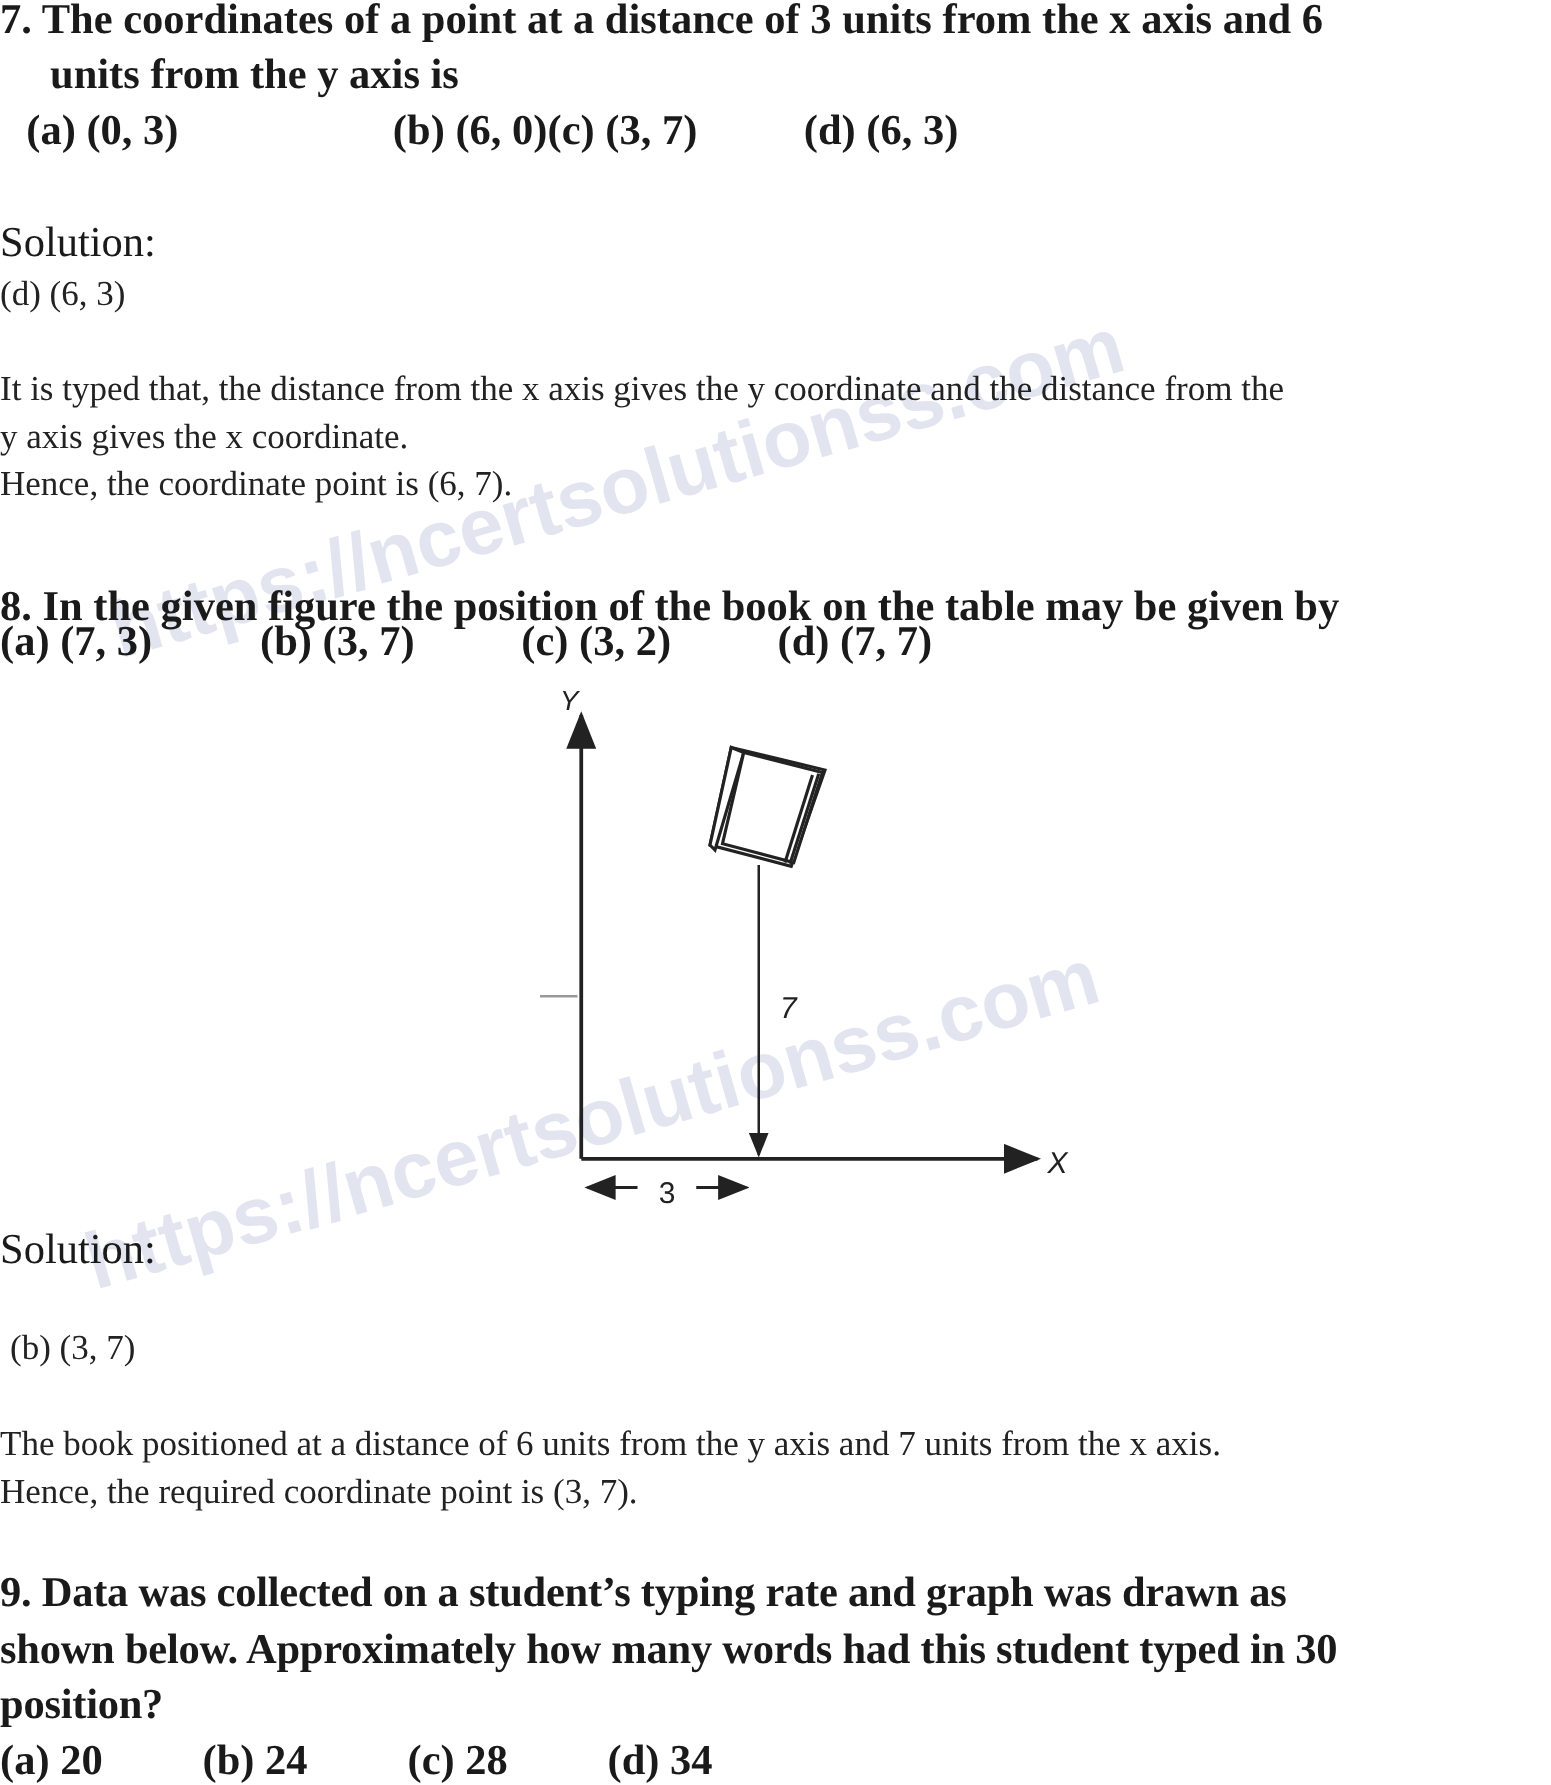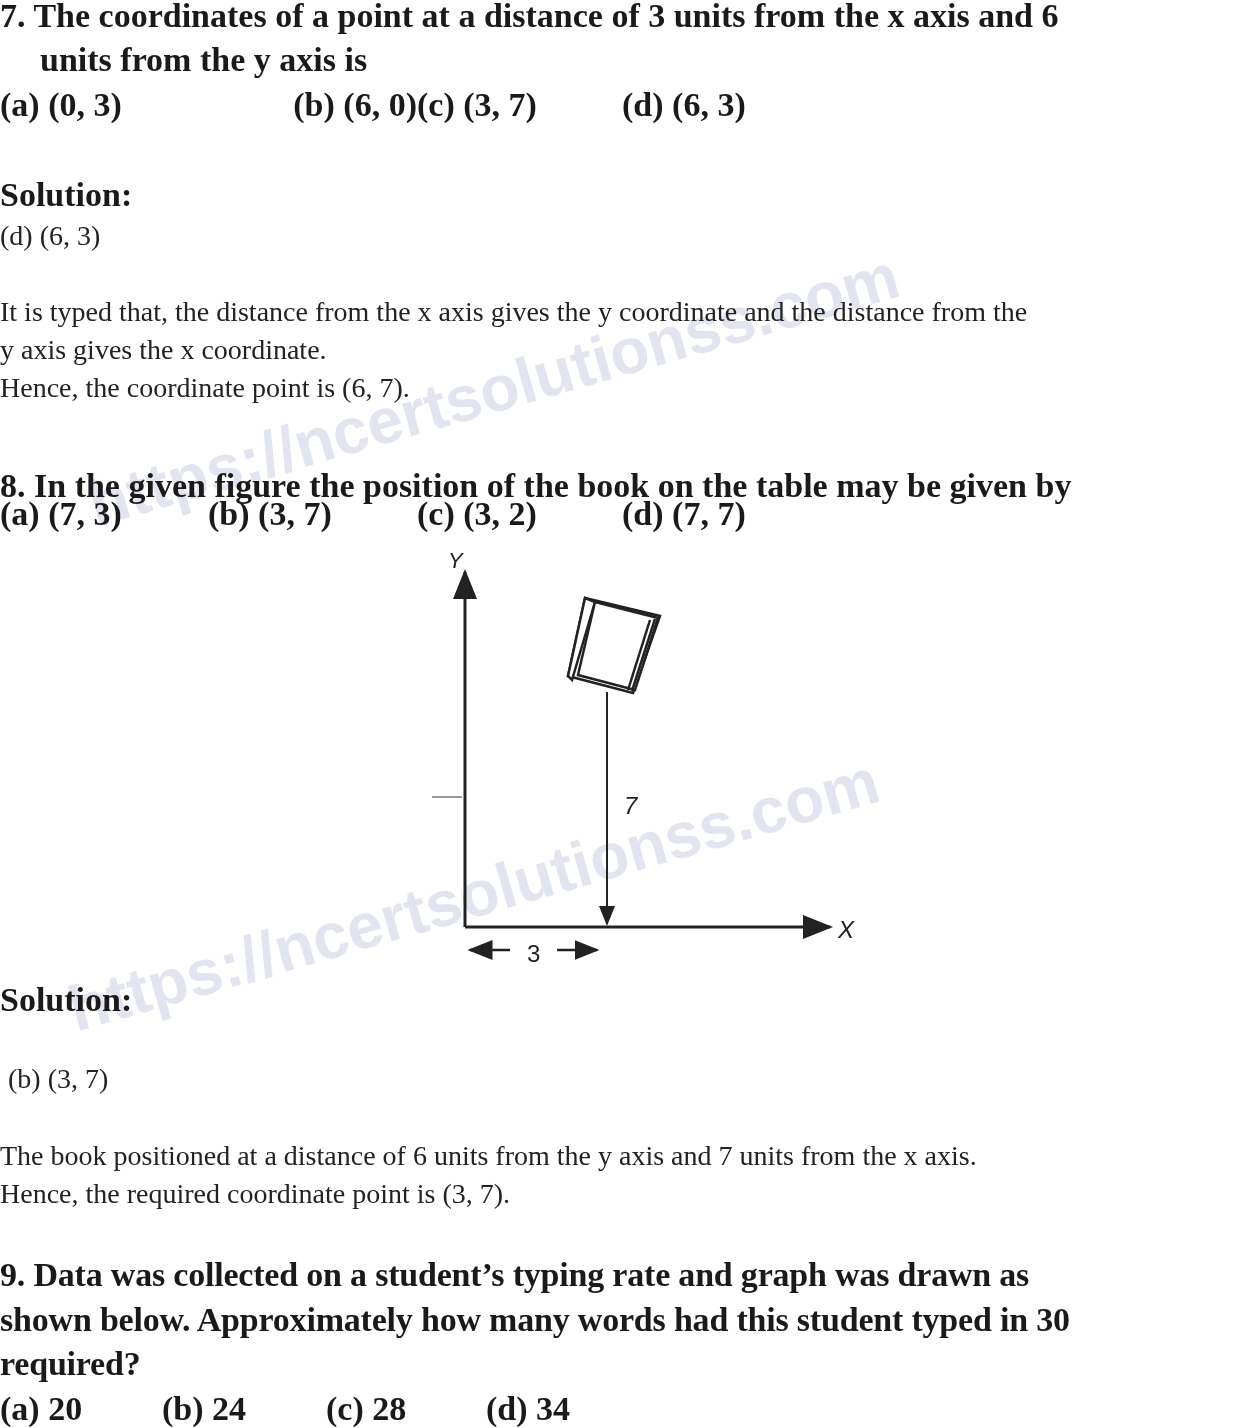--- a/index.html
+++ b/index.html
@@ -1,35 +1,35 @@
 <!DOCTYPE html>
 <html><head>
 <meta charset="utf-8">
 <style>
   html, body { margin:0; padding:0; background:#ffffff; }
   body { width:1241px; height:1428px; position:relative; overflow:hidden; font-family:"Liberation Serif", serif; color:#1a1a1a; }
   .q { position:absolute; left:0; font-weight:bold; font-size:34px; line-height:44px; white-space:nowrap; }
   .opts { position:absolute; left:0; font-weight:bold; font-size:34px; line-height:44px; white-space:nowrap; }
   .opts span { display:inline-block; }
-  .sol { position:absolute; left:0; font-weight:bold; font-size:34px; line-height:40px; }
+  .sol { position:absolute; left:0; font-weight:normal; font-size:34px; line-height:40px; }
   .txt { position:absolute; left:0; font-size:28px; line-height:38px; white-space:nowrap; color:#222; }
   .wm { position:absolute; font-family:"Liberation Sans", sans-serif; font-weight:bold; font-size:64px; color:rgba(150,160,200,0.28); transform-origin:left top; white-space:nowrap; pointer-events:none; }
   .fig { position:absolute; left:400px; top:540px; width:480px; height:440px; }
   .q9 { font-family:"Liberation Serif", serif; letter-spacing:-0.2px; }
 </style>
 </head>
 <body>
 
 <div class="wm" style="left:80px; top:470px; transform:rotate(-16deg);">https://ncertsolutionss.com</div>
 <div class="wm" style="left:60px; top:975px; transform:rotate(-16deg);">https://ncertsolutionss.com</div>
 
 <div class="q" style="top:-6px;">7. The coordinates of a point at a distance of 3 units from the x axis and 6</div>
 <div class="q" style="top:38px;margin-left:40px;">units from the y axis is</div>
 <div class="opts" style="top:83px;">
-  <span style="width:208px;">(a) (0, 3)</span><span style="width:209px;text-align:right;">(b) (6, 0)</span><span style="width:205px;">(c) (3, 7)</span><span>(d) (6, 3)</span>
+  <span style="width:208px;padding-left:21px;">(a) (0, 3)</span><span style="width:209px;text-align:right;">(b) (6, 0)</span><span style="width:205px;">(c) (3, 7)</span><span>(d) (6, 3)</span>
 </div>
 <div class="sol" style="top:175px;">Solution:</div>
 <div class="txt" style="top:217px;">(d) (6, 3)</div>
 <div class="txt" style="top:293px;">It is typed that, the distance from the x axis gives the y coordinate and the distance from the</div>
 <div class="txt" style="top:331px;">y axis gives the x coordinate.</div>
 <div class="txt" style="top:369px;">Hence, the coordinate point is (6, 7).</div>
 
 <div class="q" style="top:448px;margin-top:16px;">8. In the given figure the position of the book on the table may be given by</div>
 <div class="opts" style="top:492px;">
   <span style="width:208px;">(a) (7, 3)</span><span style="width:209px;">(b) (3, 7)</span><span style="width:205px;">(c) (3, 2)</span><span>(d) (7, 7)</span>
@@ -68,16 +68,16 @@
   </svg>
 </div>
 
 <div class="sol" style="top:980px;">Solution:</div>
 <div class="txt" style="top:1060px; left:8px;">(b) (3, 7)</div>
 <div class="txt" style="top:1137px;">The book positioned at a distance of 6 units from the y axis and 7 units from the x axis.</div>
 <div class="txt" style="top:1175px;">Hence, the required coordinate point is (3, 7).</div>
 
 <div class="q q9" style="top:1253px;">9. Data was collected on a student’s typing rate and graph was drawn as</div>
 <div class="q q9" style="top:1298px;text-align:right;">shown below. Approximately how many words had this student typed in 30</div>
-<div class="q q9" style="top:1342px;">required?</div>
+<div class="q q9" style="top:1342px;">position?</div>
 <div class="opts" style="top:1387px;">
   <span style="width:162px;">(a) 20</span><span style="width:164px;">(b) 24</span><span style="width:160px;">(c) 28</span><span>(d) 34</span>
 </div>
 
 </body></html>

